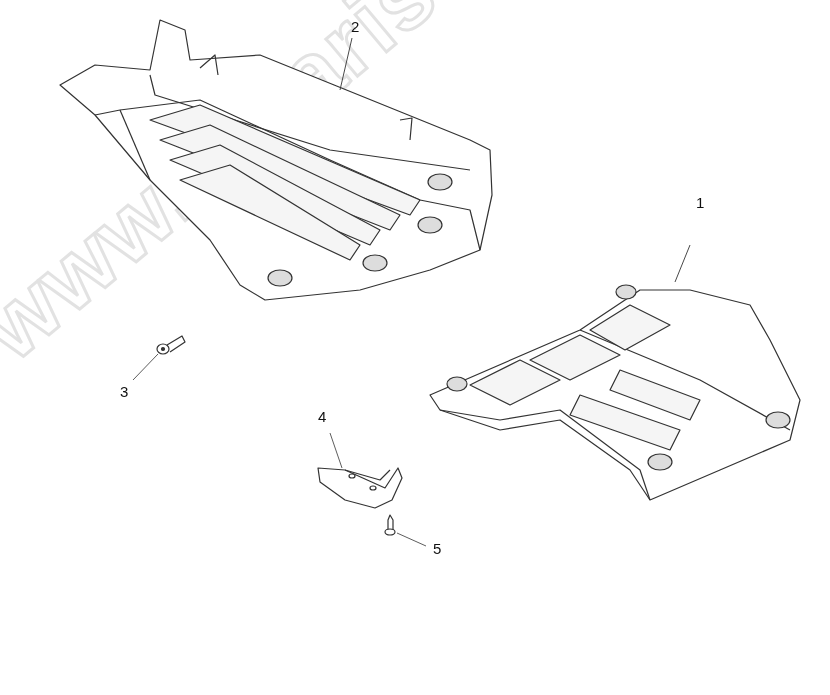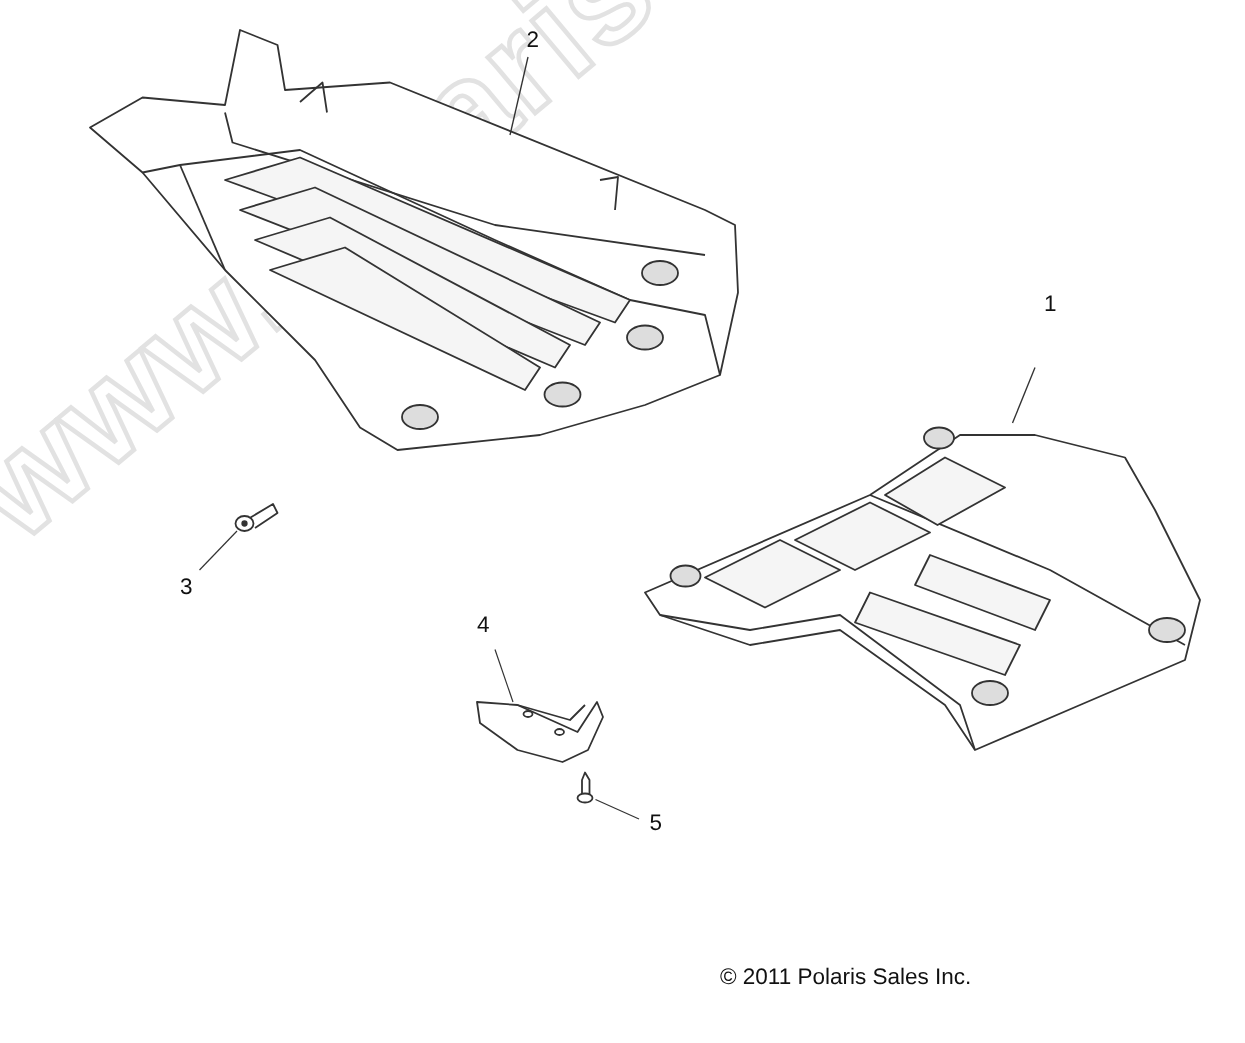--- a/index.html
+++ b/index.html
@@ -87,14 +87,13 @@
       <path d="M352 38 L340 90" stroke-width="0.9"></path>
     </g>
   </svg>
 
   <div class="callout" style="left:696px; top:194px;">1</div>
   <div class="callout" style="left:351px; top:18px;">2</div>
   <div class="callout" style="left:120px; top:383px;">3</div>
   <div class="callout" style="left:318px; top:408px;">4</div>
   <div class="callout" style="left:433px; top:540px;">5</div>
 
-  <div class="copyright">© 2011 Polaris Sales Inc.</div>
 </div>
 
 </body></html>

